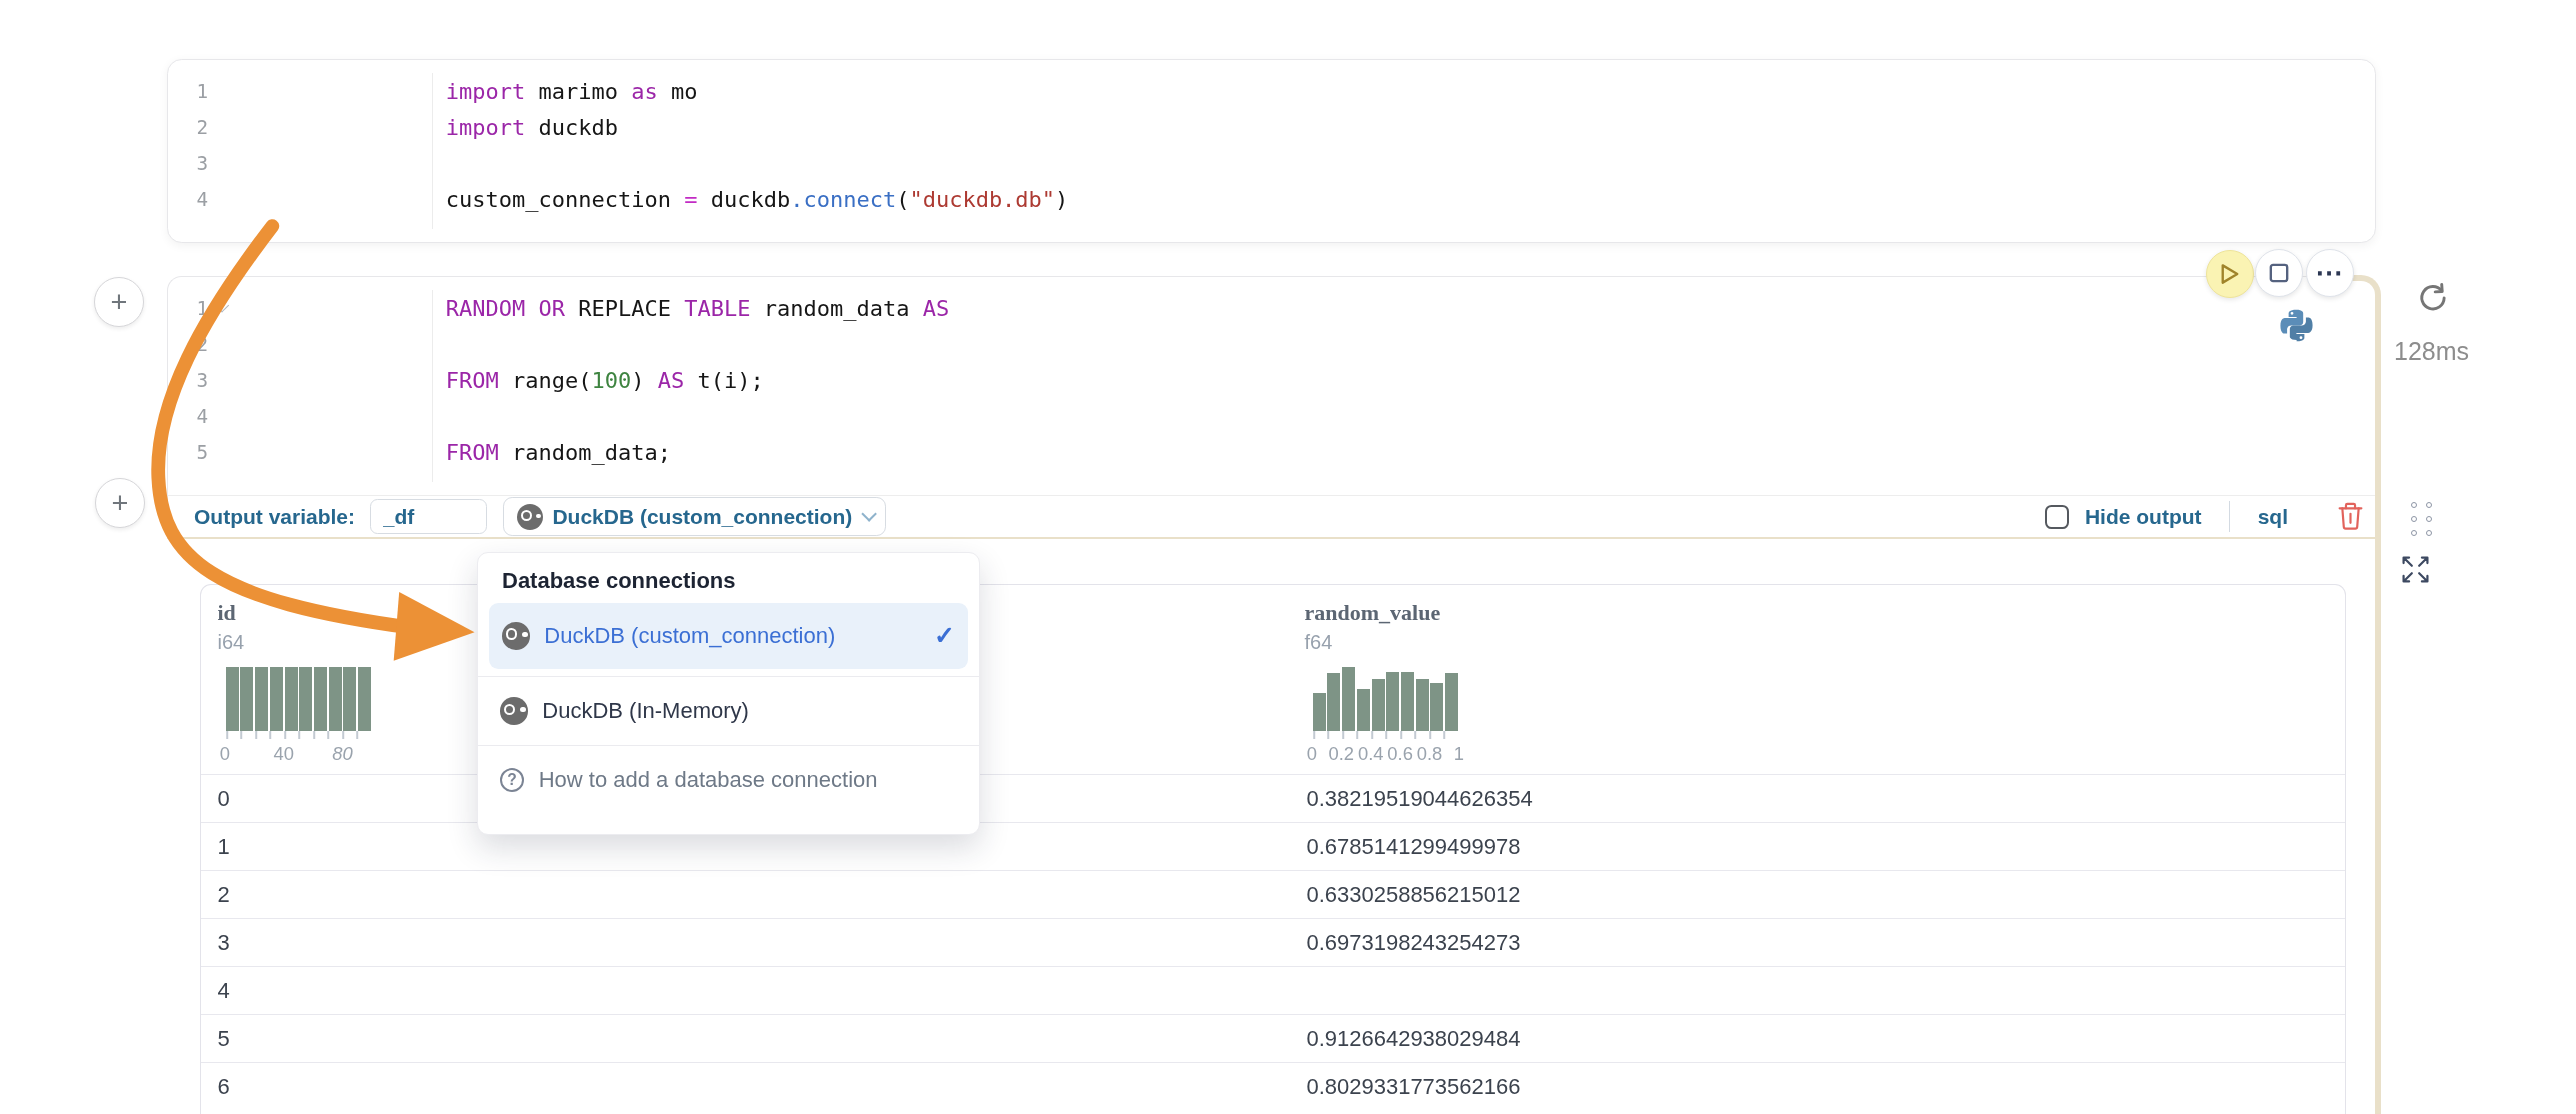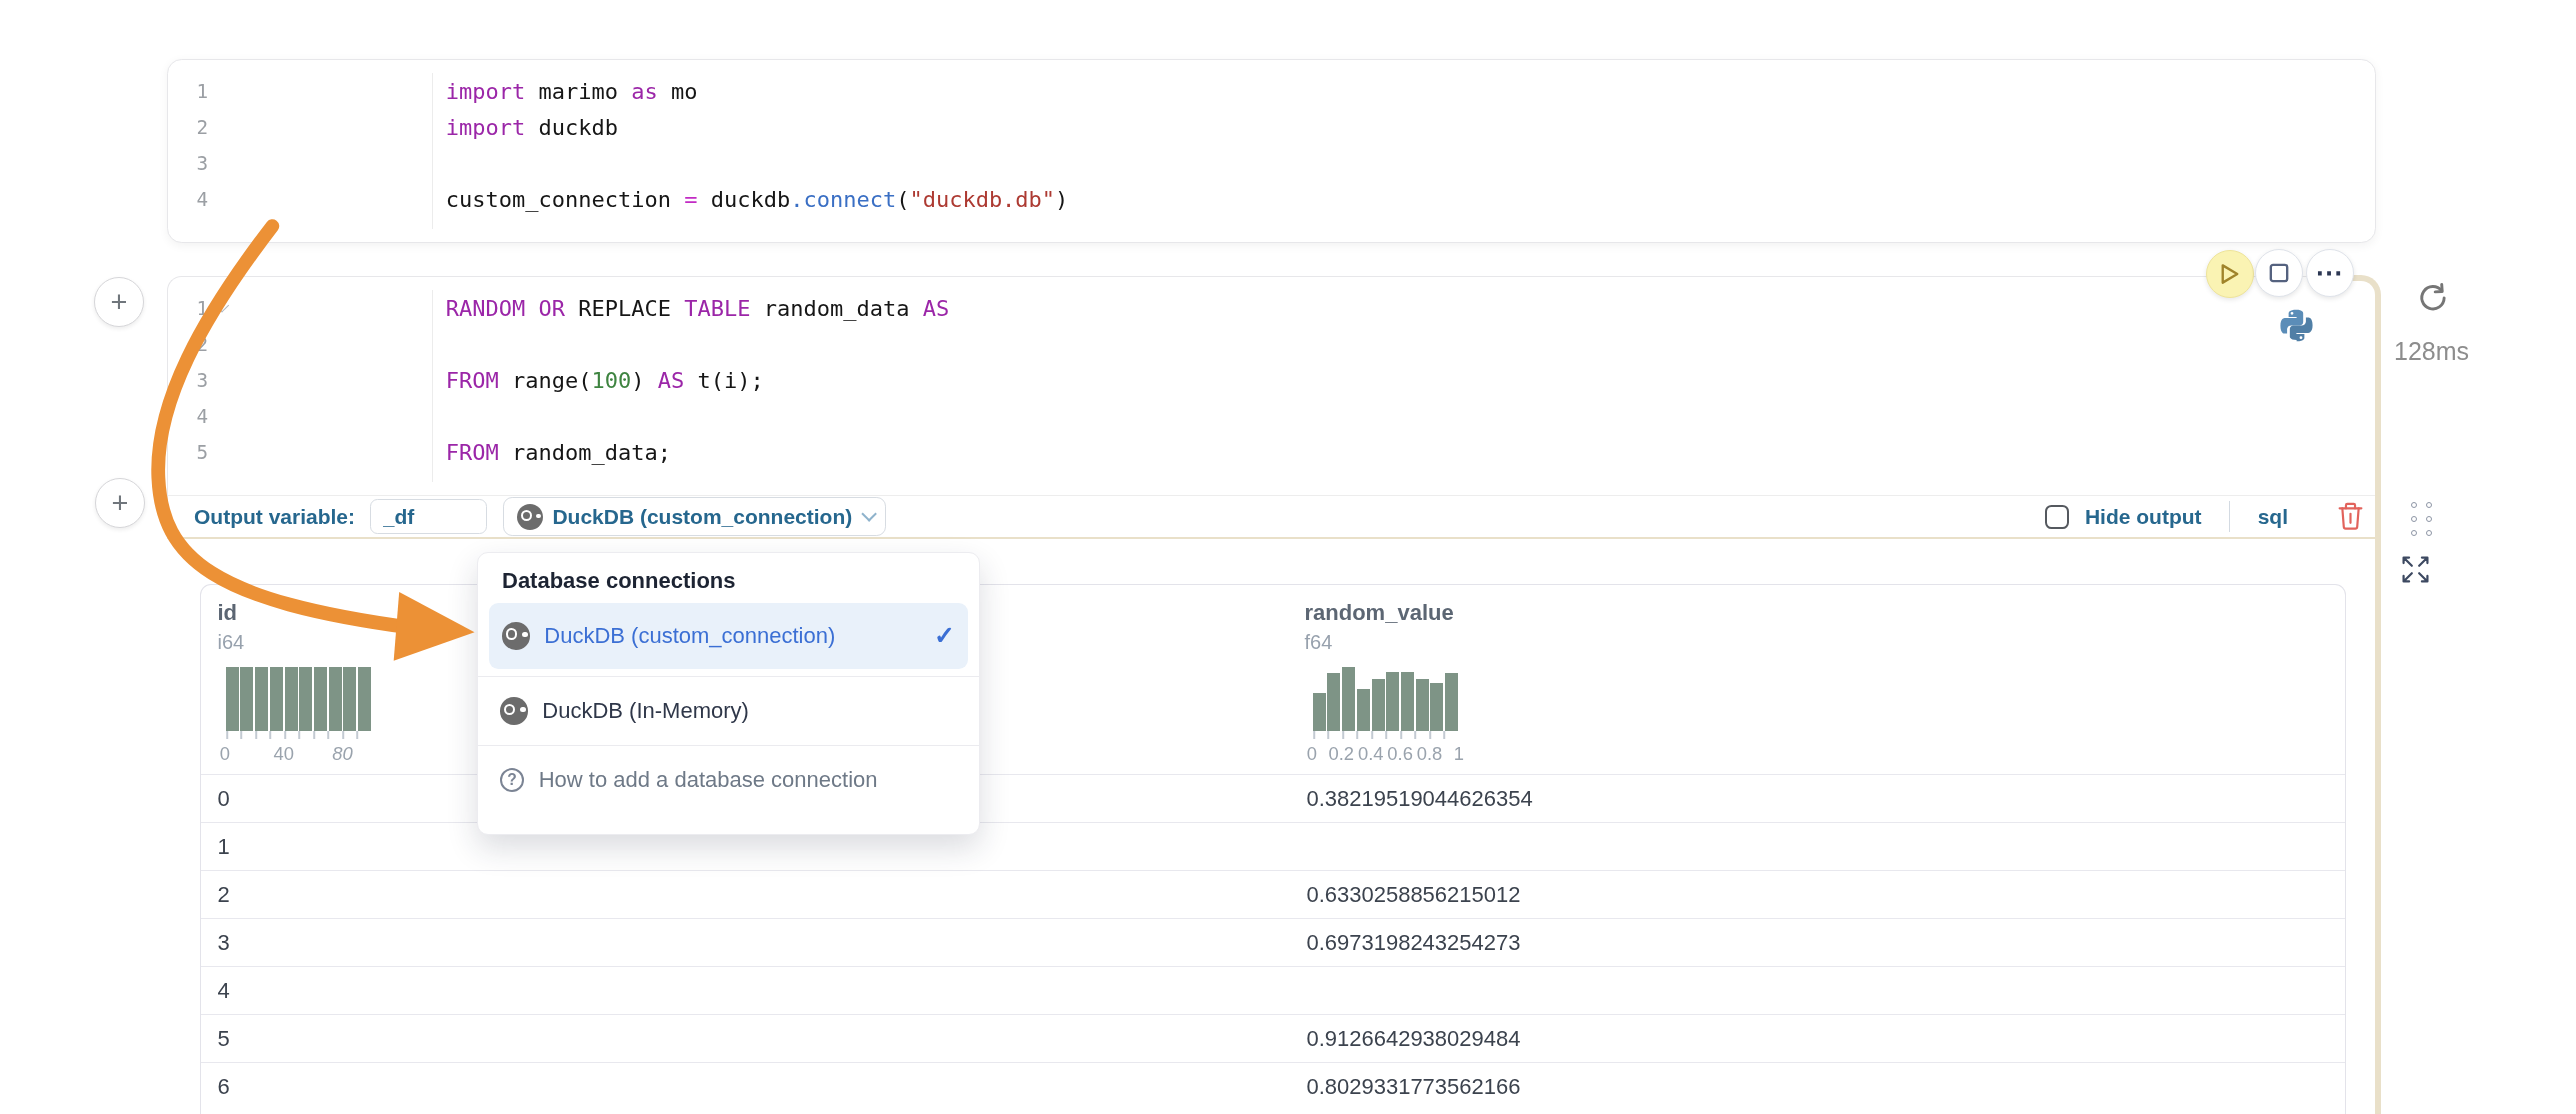--- a/index.html
+++ b/index.html
@@ -80,21 +80,21 @@
   .drag-handle i { width:6.4px; height:6.4px; border:1.8px solid #8d95a5; border-radius:50%; }
   .expand-btn { position:absolute; left:2399px; top:553px; z-index:12; cursor:pointer; background:none; border:none; }
 
   
   .table-card { position:absolute; left:200px; top:584px; width:2146px; height:530px;
     border:0.9px solid #e3e3ea; border-bottom:none; border-radius:11px 11px 0 0; background:#fff; overflow:hidden; }
   .thead { display:flex; height:189px; }
   .th { padding:14.7px 0 0 16.5px; }
   .th.col-id { width:1087px; flex:none; }
   .th.col-rv { flex:1; }
-  .col-name { font-size:22px; font-weight:700; color:#5c6673; }
+  .col-name { font-size:22px; font-weight:700; color:#5c6673;font-family:Liberation Serif, serif; }
   .col-type { font-size:20px; color:#97a1ad; margin-top:5.5px; }
   .hist { position:relative; width:147px; margin:13px 0 0 7.4px; }
   .hist-bars { display:flex; align-items:flex-end; height:64px; }
   .hist-bars i { flex:1; margin:0 0.9px; background:#7e9486; }
   .hist-ticks { height:8.3px; margin:0 0.9px;
     background-image:repeating-linear-gradient(to right, #c3cad2 0 1.8px, transparent 1.8px 14.5px);
     background-position:right; border-right:0; }
   .hist-labels { position:relative; height:22px; margin-top:3.7px; }
   .hist-labels span { position:absolute; transform:translateX(-50%); font-size:18.4px; color:#9aa3ad; white-space:nowrap; }
   .trow { display:flex; height:48px; border-top:0.9px solid #e8e8ee; align-items:center;
@@ -306,20 +306,21 @@
           </div>
       </div>
     </div>
     <div id="tbody">
         <div class="trow">
           <div class="c-id">0</div>
           <div class="c-rv">0.38219519044626354</div>
         </div>
         <div class="trow">
           <div class="c-id">1</div>
+          <div class="c-rv">0.6785141299499978</div>
         </div>
         <div class="trow">
           <div class="c-id">2</div>
           <div class="c-rv">0.6330258856215012</div>
         </div>
         <div class="trow">
           <div class="c-id">3</div>
           <div class="c-rv">0.6973198243254273</div>
         </div>
         <div class="trow">

